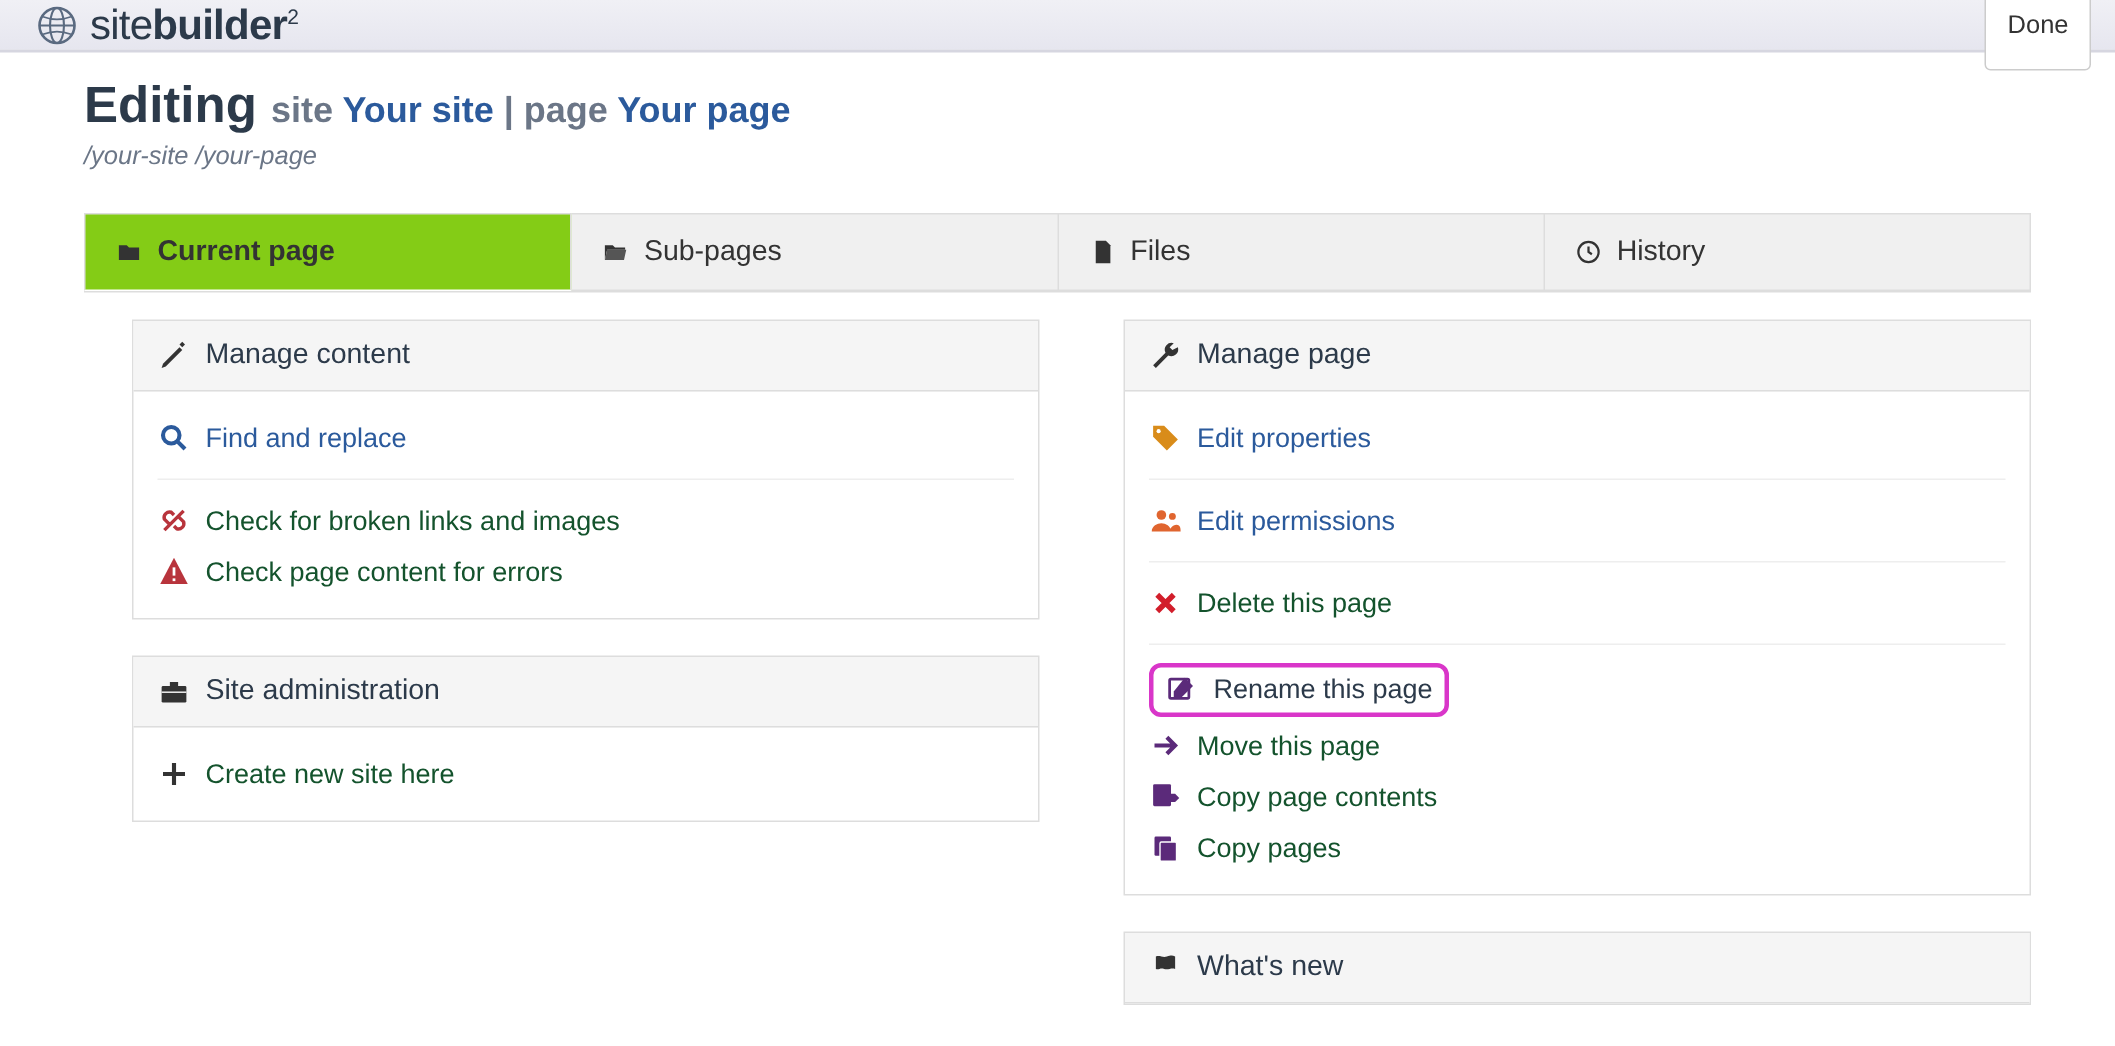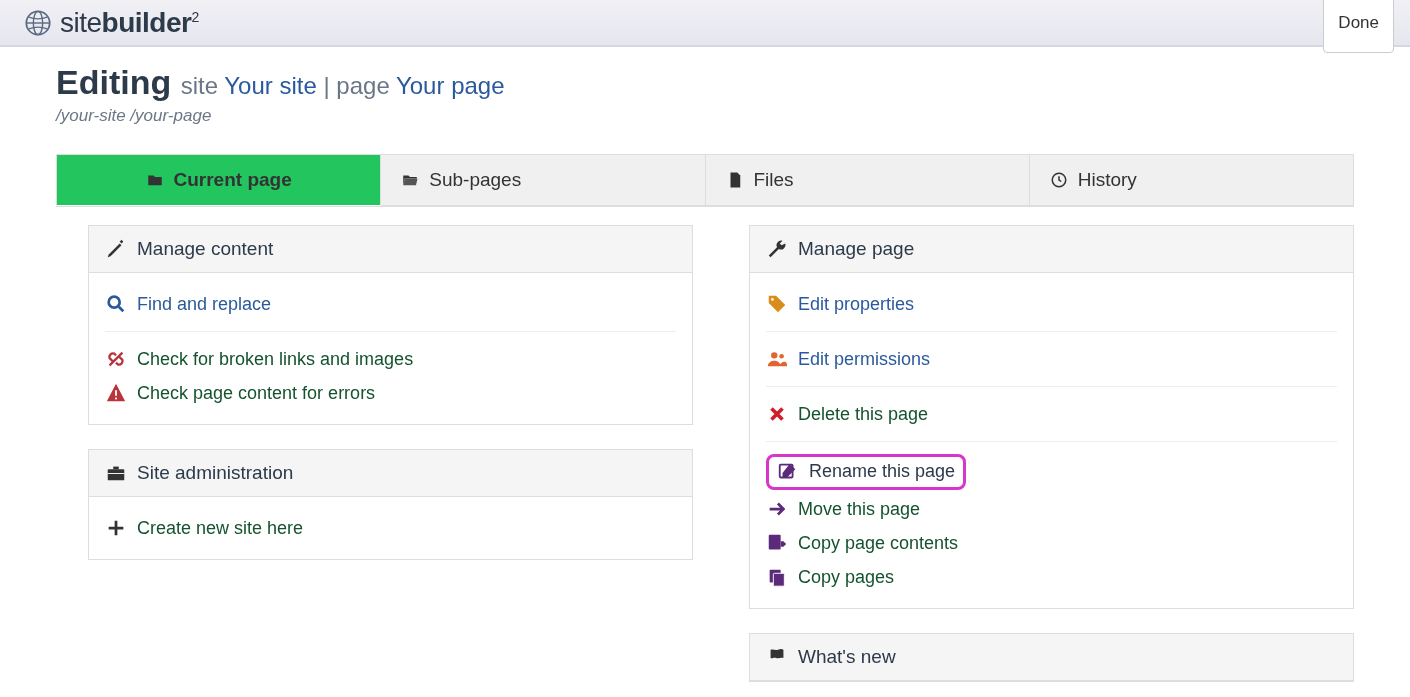--- a/index.html
+++ b/index.html
@@ -1,34 +1,34 @@
 <!DOCTYPE html>
 <html><head>
 <meta charset="utf-8">
 <style>
 * { box-sizing: border-box; margin: 0; padding: 0; }
 body { font-family: "Segoe UI", "Helvetica Neue", Arial, sans-serif; background: #fff; color: #333; font-size: 16px; }
-.topbar { background: linear-gradient(#f0f0f5, #e6e6ef); border-bottom: 2px solid #d6d6e0; height: 47px; display: flex; align-items: center; justify-content: space-between; padding: 0 16px 0 24px; }
+.topbar { background: linear-gradient(#f0f0f5, #e6e6ef); border-bottom: 2px solid #d6d6e0; height: 35px; display: flex; align-items: center; justify-content: space-between; padding: 0 16px 0 24px; }
 .logo { display: flex; align-items: center; gap: 8px; }
 .logo-globe { width: 28px; height: 28px; }
 .logo-text { font-size: 28px; color: #2c3a4a; font-weight: 300; letter-spacing: -0.5px; }
 .logo-text b { font-weight: 600; }
 .logo-sup { font-size: 14px; vertical-align: super; color: #2c3a4a; }
 .done-btn { background: #fff; border: 1px solid #ccc; border-radius: 4px; padding: 19px 14px; font-size: 17px; color: #333; cursor: pointer; }
 .container { padding: 16px 56px 24px; }
 h1.editing { font-size: 34px; font-weight: 400; color: #2c3a4a; }
 h1.editing .bold { font-weight: 600; }
-h1.editing .sub { font-size: 24px; color: #6b7687; font-weight: 400; }
+h1.editing .sub { font-size: 24px; color: #6b7687; font-weight: 700; }
 h1.editing a { color: #2b5a9c; text-decoration: none; }
 .path { color: #6b7687; font-size: 17px; margin-top: 4px; font-style: italic; }
 .path a { color: #6b7687; text-decoration: none; }
 .tabs { display: flex; margin-top: 28px; border-bottom: 1px solid #ddd; }
 .tab { flex: 1; padding: 14px 20px; border: 1px solid #ddd; border-left: none; background: #f0f0f0; color: #333; font-size: 19px; cursor: pointer; display: flex; align-items: center; gap: 10px; }
 .tab:first-child { border-left: 1px solid #ddd; }
-.tab.active { background: #22c55e; border-bottom-color: #fff; font-weight: 600; justify-content: center; }
+.tab.active { background: #84cc16; border-bottom-color: #fff; font-weight: 600; }
 .tab-icon { width: 18px; height: 18px; display: inline-flex; }
 .cols { display: flex; gap: 24px; margin-top: 18px; }
 .col { flex: 1; display: flex; flex-direction: column; gap: 24px; }
 .panel { border: 1px solid #ddd; margin-left: 32px; }
 .panel-head { background: #f5f5f5; border-bottom: 1px solid #ddd; padding: 12px 16px; font-size: 19px; display: flex; align-items: center; gap: 10px; color: #2c3a4a; }
 .panel-body { padding: 14px 16px; }
 .link-row { display: flex; align-items: center; gap: 10px; padding: 6px 0; }
 .link-row a { color: #2b5a9c; text-decoration: none; font-size: 18px; }
 .link-row.dark a { color: #14532d; }
 .rule { border: none; border-top: 1px solid #eee; margin: 10px 0; }

